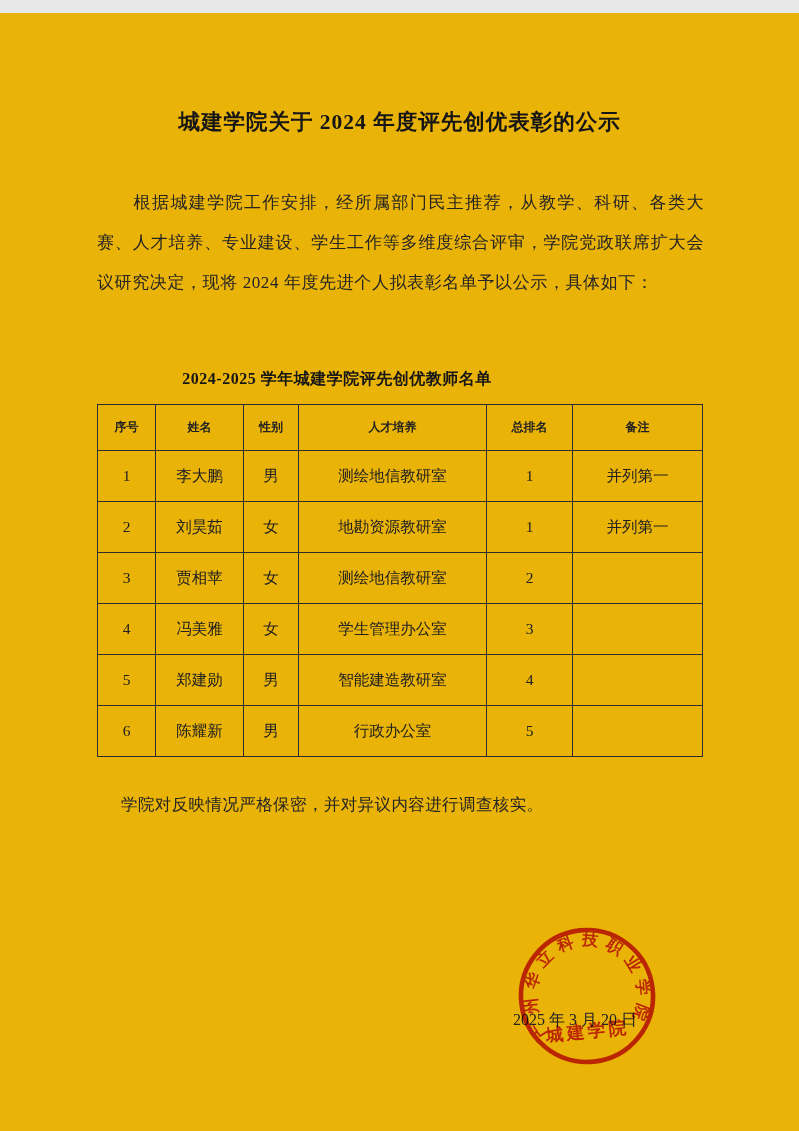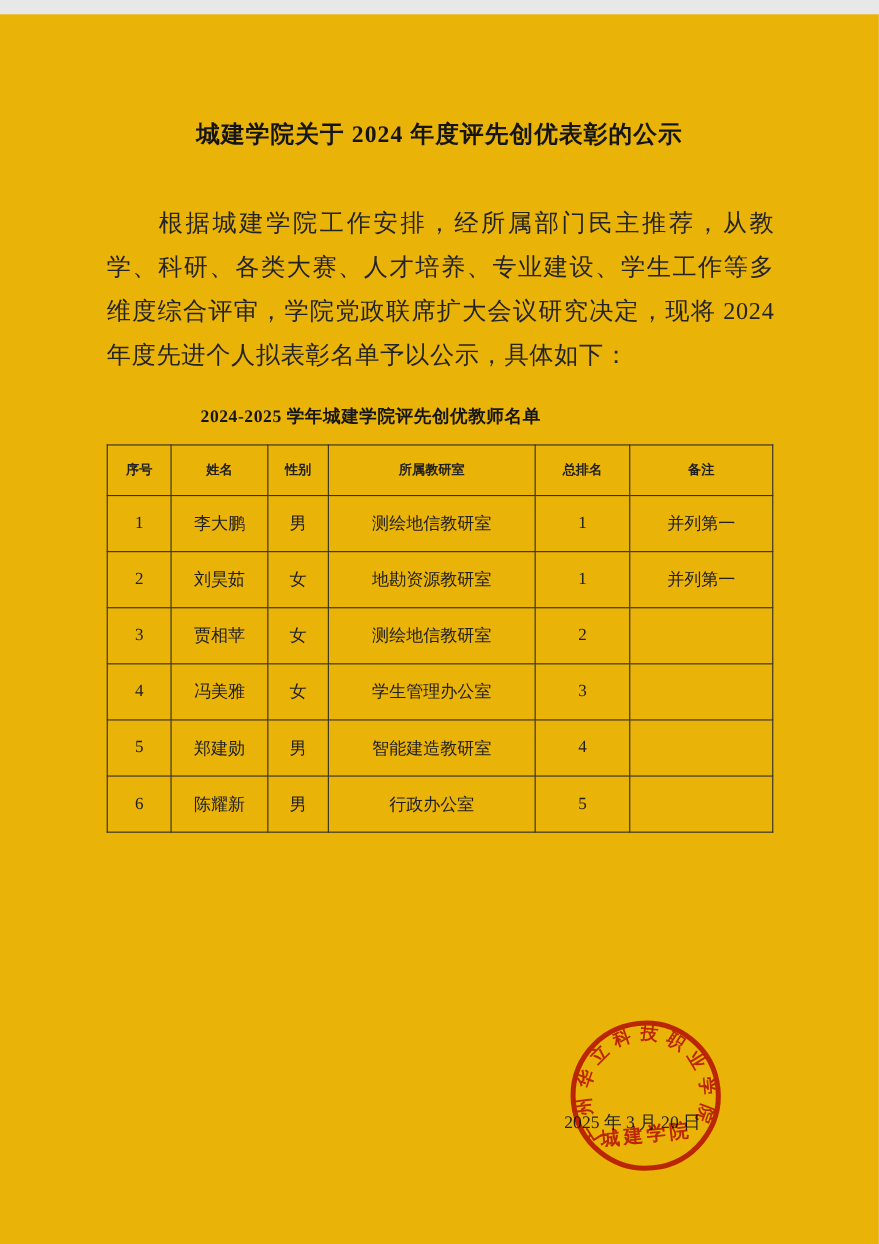--- a/index.html
+++ b/index.html
@@ -13,21 +13,21 @@
     color:#1f1f1f;
   }
   .doc-title{
     position:absolute;top:94px;left:0;width:799px;
     text-align:center;
     font-size:21.5px;font-weight:bold;letter-spacing:1px;
     color:#151515;
   }
   .doc-paragraph{
     position:absolute;top:170px;left:97px;width:607px;
-    font-size:22px;line-height:40px;letter-spacing:0.6px;
+    font-size:17px;line-height:40px;letter-spacing:0.6px;
     text-indent:2.15em;text-align:justify;
     color:#242424;
   }
   .table-title{
     position:absolute;top:356px;left:0;width:674px;
     text-align:center;
     font-size:16px;font-weight:bold;letter-spacing:0.5px;
     color:#161616;
   }
   table.award-table{
@@ -81,21 +81,21 @@
         <col style="width:55px">
       <col style="width:188px">
         <col style="width:86px">
         <col style="width:130px">
     </colgroup>
     <thead>
       <tr>
         <th>序号</th>
         <th>姓名</th>
         <th>性别</th>
-        <th>所属教研室</th>
+        <th>人才培养</th>
         <th>总排名</th>
         <th>备注</th>
       </tr>
     </thead>
     <tbody>
       <tr>
         <td>1</td>
         <td>李大鹏</td>
         <td>男</td>
         <td>测绘地信教研室</td>
@@ -139,20 +139,21 @@
         <td>陈耀新</td>
         <td>男</td>
         <td>行政办公室</td>
         <td>5</td>
         <td></td>
       </tr>
     </tbody>
   </table>
 
   <div class="notes">
+    <div class="note-line">学院对反映情况严格保密，并对异议内容进行调查核实。</div>
   </div>
 
 
   <div class="doc-date">2025 年 3 月 20 日</div>
 
   <div class="seal">
     <svg viewBox="0 0 150 150" xmlns="http://www.w3.org/2000/svg">
       <circle cx="75" cy="75" r="66" fill="none" stroke="#c8241d" stroke-width="4.6"></circle>
       <path id="seal-arc" fill="none" d="M 37.1 109.1 A 51 51 0 1 1 112.9 109.1"></path>
       <text font-size="16" fill="#c8241d" letter-spacing="7" font-family="Liberation Serif, DejaVu Serif, serif" font-weight="bold">

